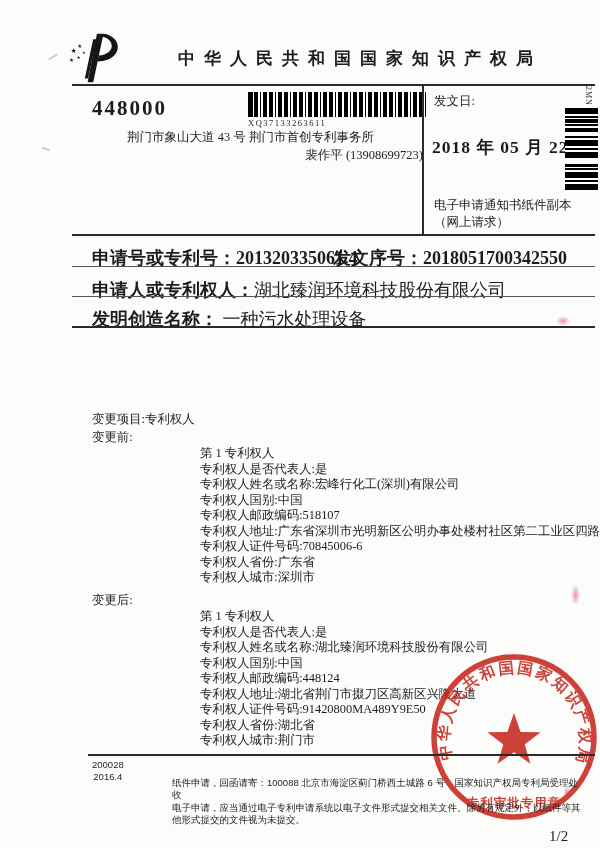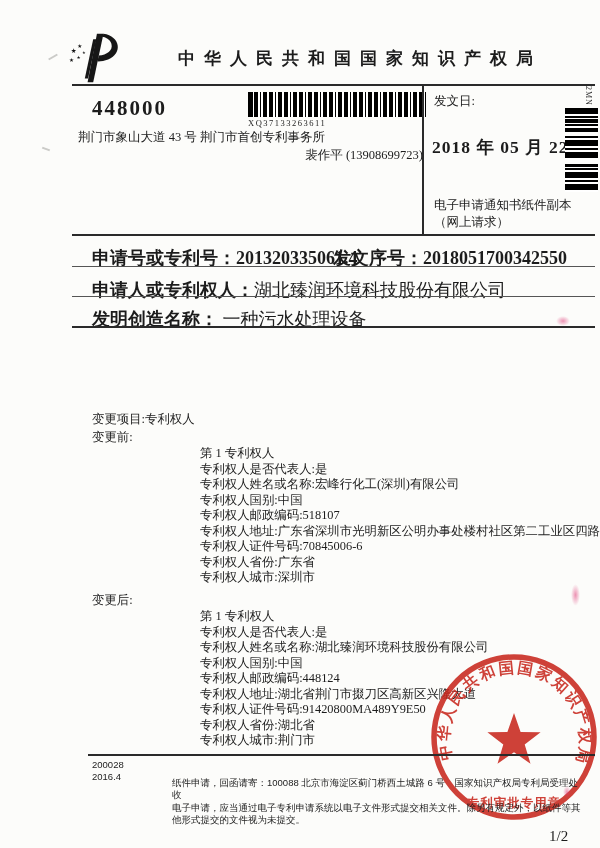--- a/index.html
+++ b/index.html
@@ -10,21 +10,21 @@
   .txt{position:absolute;color:#1c1c1c;}
   .bold{font-weight:bold;}
   
   .office-title{left:125px;right:5px;top:47px;font-size:17px;font-weight:bold;letter-spacing:9px;text-align:center;white-space:nowrap;}
   
   .postal{left:92px;top:96px;font-size:21px;font-weight:bold;letter-spacing:2px;}
   .barcode-h{left:248px;top:92px;width:178px;height:25px;background-color:#fff;
     background-image:repeating-linear-gradient(90deg,#000 0 1.5px,rgba(0,0,0,0) 1.5px 3px),
                      repeating-linear-gradient(90deg,#000 0 3px,rgba(0,0,0,0) 3px 7.5px);}
   .barcode-h-label{left:248px;top:118px;width:178px;text-align:left;font-size:8.5px;letter-spacing:1.5px;}
-  .addr1{left:78px;top:129px;width:345px;font-size:12.5px;}
+  .addr1{left:78px;top:129px;width:345px;text-align:center;font-size:12.5px;}
   .addr2{left:78px;top:147px;width:345px;text-align:right;font-size:12.5px;}
   .env-vline{left:422px;top:86px;width:2px;height:149px;}
   .dispatch-label{left:434px;top:93px;font-size:12.5px;}
   .dispatch-date{left:432px;top:135px;font-size:17.5px;font-weight:600;letter-spacing:1px;white-space:nowrap;}
   .copy-note{left:434px;top:197px;width:152px;font-size:12.5px;line-height:1.35;}
   .corner-code{left:584px;top:86px;font-size:8px;writing-mode:vertical-rl;letter-spacing:1px;color:#333;}
   .barcode-v{left:565px;top:108px;width:33px;height:84px;background-color:#fff;
     background-image:repeating-linear-gradient(180deg,#000 0 2px,rgba(0,0,0,0) 2px 4px),
                      repeating-linear-gradient(180deg,#000 0 4.5px,rgba(0,0,0,0) 4.5px 11px);}
   .bv-gap{position:absolute;left:0;width:100%;height:4px;background:#fcfcfa;}
@@ -35,21 +35,21 @@
   .u-num{border-bottom:1px solid #222;padding:0 3px;}
   .notice-title{left:72px;top:338px;width:523px;text-align:center;font-size:16.5px;font-weight:bold;letter-spacing:11px;}
   
   .chg-line{position:absolute;font-size:12.4px;white-space:nowrap;}
   .chg-block{position:absolute;left:200px;font-size:12.4px;line-height:15.5px;white-space:nowrap;}
   .chg-block div{height:15.5px;}
   
   .seal{left:422px;top:645px;opacity:.88;}
   .smudge{position:absolute;background:radial-gradient(ellipse at center,rgba(224,60,120,.55),rgba(224,60,120,0) 70%);filter:blur(.5px);}
   
-  .foot-codes{left:92px;top:759px;font-size:9.5px;line-height:1.3;font-family:"Liberation Sans","DejaVu Sans",sans-serif;}
+  .foot-codes{left:92px;top:759px;font-size:9.5px;line-height:1.3;font-family:"Liberation Sans","DejaVu Sans",sans-serif;text-align:center;}
   .foot-text{left:172px;top:777px;width:412px;font-size:9.5px;line-height:1.3;font-family:"Liberation Sans","DejaVu Sans",sans-serif;color:#222;}
   .page-num{left:549px;top:792px;font-size:15px;margin-top:36px;}
   .corner-mark{position:absolute;background:#9a9a96;opacity:.5;}
 </style>
 </head>
 <body>
 
 <div class="page">
 
   <svg class="abs" style="left:68px;top:30px" width="56" height="56" viewBox="0 0 60 60">

